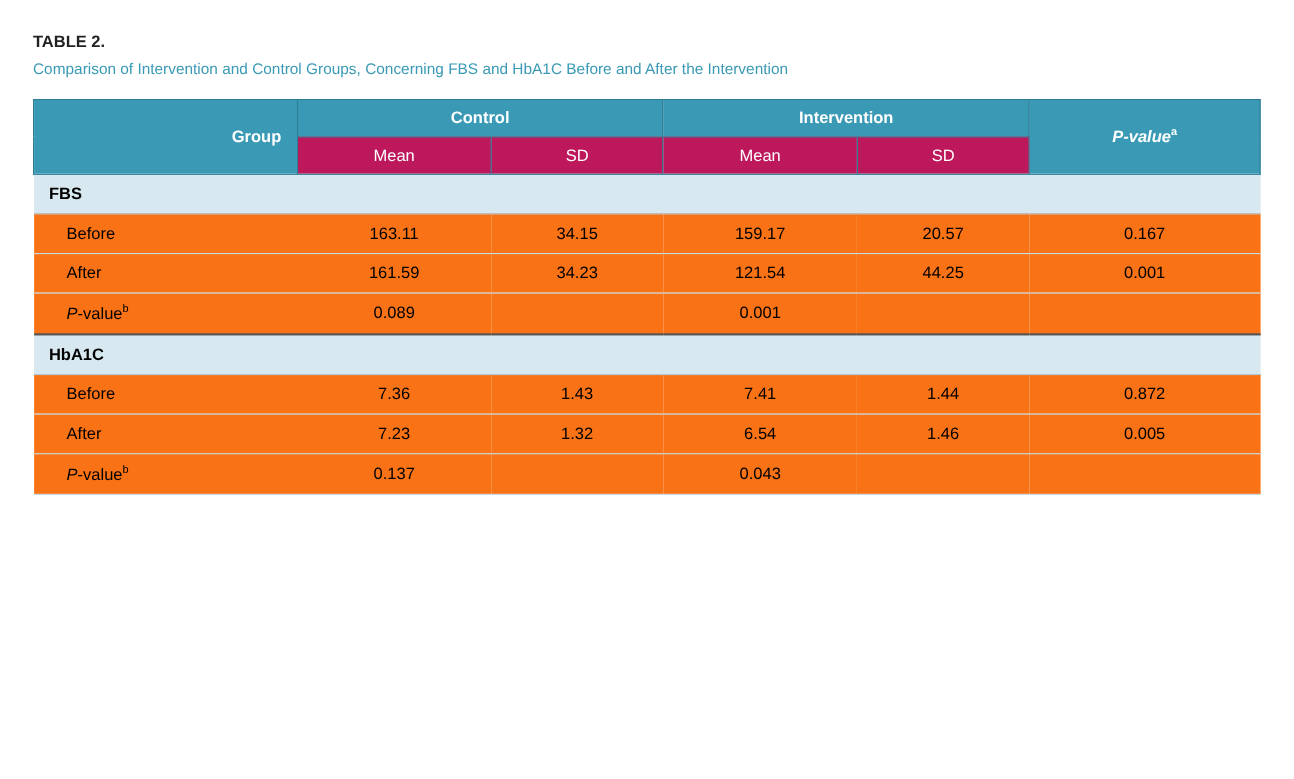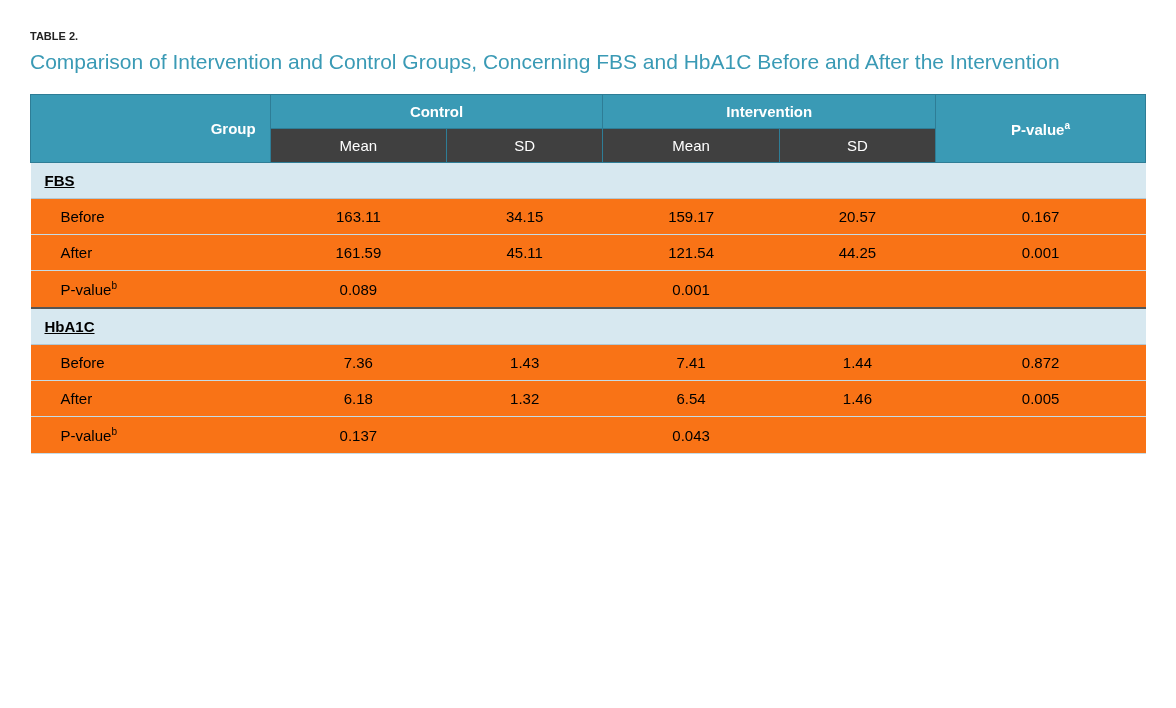--- a/index.html
+++ b/index.html
@@ -5,26 +5,26 @@
     * { box-sizing: border-box; margin: 0; padding: 0; }
     body {
       background: #fff;
       font-family: Arial, Helvetica, sans-serif;
       padding: 30px;
       width: 1176px;
       min-height: 708px;
     }
     .table-label {
       font-weight: bold;
-      font-size: 11px;
+      font-size: 15px;
       color: #222;
       margin-bottom: 6px;
     }
     .table-title {
-      font-size: 21px;
+      font-size: 14px;
       color: #3a9ab5;
       line-height: 1.35;
       margin-bottom: 18px;
       font-weight: 400;
     }
     table {
       width: 100%;
       border-collapse: collapse;
       font-size: 15px;
     }
@@ -34,38 +34,37 @@
       color: #fff;
       font-weight: bold;
       padding: 8px 14px;
       text-align: center;
       border: 1px solid #2e7d96;
     }
     .header-row-1 th.group-col {
       text-align: right;
     }
     .header-row-2 th {
-      background-color: #404040;
+      background-color: #be185d;
       color: #fff;
       font-weight: normal;
       padding: 8px 14px;
       text-align: center;
       border: 1px solid #2e7d96;
       border-top: none;
     }
     
     tr.section-header td {
       background-color: #d7e8f0;
       font-weight: bold;
       padding: 9px 14px;
       border-bottom: 1px solid #b0c8d5;
     }
     tr.section-header td:first-child {
       border-left: none;
-      text-decoration: underline;
     }
     
     tr.data-row td {
       background-color: #f97316;
       padding: 9px 14px;
       text-align: center;
       border-bottom: 1px solid #c5dce6;
     }
     tr.data-row td:first-child {
       text-align: left;
@@ -74,20 +73,21 @@
     
     tr.section-separator td {
       border-top: 2px solid #555;
       padding: 0;
       height: 0;
     }
     sup {
       font-size: 10px;
     }
     .pvalue-italic {
+      font-style: italic;
     }
   </style>
 </head>
 <body>
 
 <div class="table-label">TABLE 2.</div>
 <div class="table-title">Comparison of Intervention and Control Groups, Concerning FBS and HbA1C Before and After the Intervention</div>
 
 <table>
   <thead>
@@ -114,21 +114,21 @@
         <td>Before</td>
         <td>163.11</td>
         <td>34.15</td>
         <td>159.17</td>
         <td>20.57</td>
         <td>0.167</td>
       </tr>
       <tr class="data-row">
         <td>After</td>
         <td>161.59</td>
-        <td>45.11</td>
+        <td>34.23</td>
         <td>121.54</td>
         <td>44.25</td>
         <td>0.001</td>
       </tr>
       <tr class="data-row">
         <td><span class="pvalue-italic">P</span>-value<sup>b</sup></td>
         <td>0.089</td>
         <td></td>
         <td>0.001</td>
         <td></td>
@@ -143,21 +143,21 @@
       <tr class="data-row">
         <td>Before</td>
         <td>7.36</td>
         <td>1.43</td>
         <td>7.41</td>
         <td>1.44</td>
         <td>0.872</td>
       </tr>
       <tr class="data-row">
         <td>After</td>
-        <td>6.18</td>
+        <td>7.23</td>
         <td>1.32</td>
         <td>6.54</td>
         <td>1.46</td>
         <td>0.005</td>
       </tr>
       <tr class="data-row">
         <td><span class="pvalue-italic">P</span>-value<sup>b</sup></td>
         <td>0.137</td>
         <td></td>
         <td>0.043</td>

